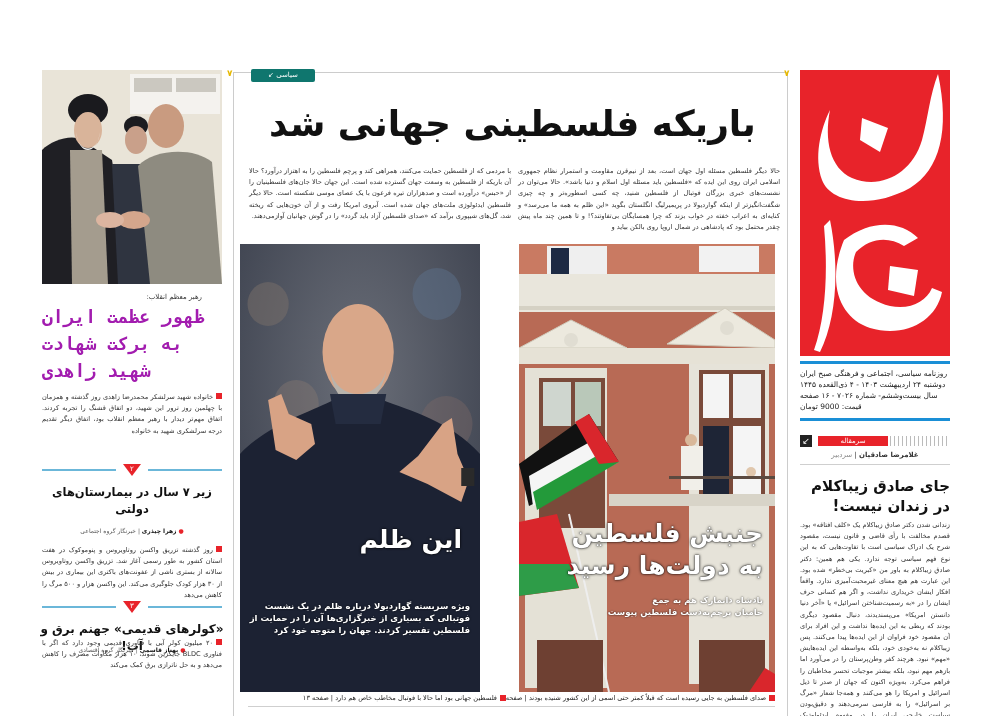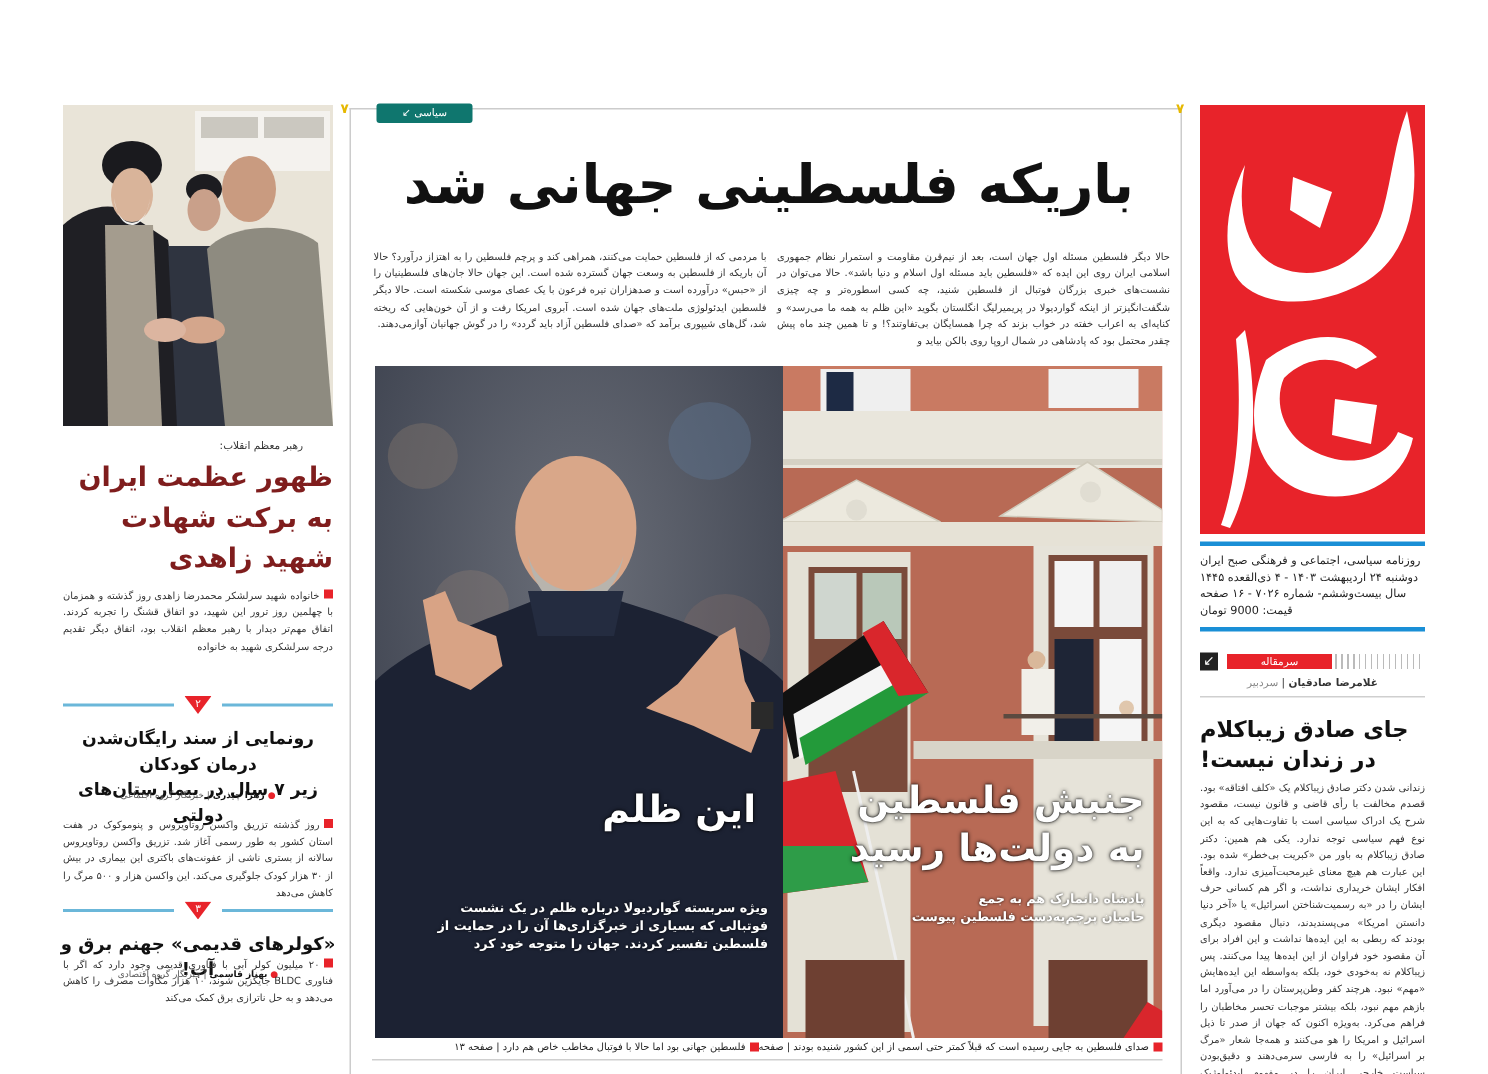--- a/index.html
+++ b/index.html
@@ -15,49 +15,49 @@
   .meta div { white-space: nowrap; }
 
   .sar-row { position: absolute; left: 800px; top: 435px; width: 150px; height: 12px; }
   .sar-icon { position: absolute; left: 0; top: 0; width: 12px; height: 12px; background: #222; color: #fff; font-size: 9px; line-height: 12px; text-align: center; }
   .sar-label { position: absolute; left: 18px; top: 1px; width: 70px; height: 10px; background: #e8232a; color: #fff; font-size: 7px; line-height: 10px; text-align: center; direction: rtl; }
   .sar-hatch { position: absolute; left: 90px; top: 1px; width: 60px; height: 10px; background: repeating-linear-gradient(90deg, #bbb 0 1px, #fff 1px 4px); }
   .author-line { position: absolute; left: 800px; top: 451px; width: 150px; text-align: center; direction: rtl; font-size: 7px; color: #333; }
   .author-line .role { color: #888; }
   .rule-thin { position: absolute; height: 1px; background: #cfcfcf; }
 
-  .edit-title { position: absolute; left: 800px; top: 476px; width: 150px; text-align: left; direction: rtl; font-size: 15px; font-weight: bold; line-height: 20px; color: #111; }
+  .edit-title { position: absolute; left: 800px; top: 476px; width: 150px; text-align: right; direction: rtl; font-size: 15px; font-weight: bold; line-height: 20px; color: #111; }
   .edit-body { position: absolute; left: 800px; top: 520px; width: 150px; direction: rtl; text-align: justify; font-size: 6.6px; line-height: 11.2px; color: #333; height: 196px; overflow: hidden; }
 
   
   .center-frame { position: absolute; left: 233px; top: 72px; width: 555px; height: 644px; border-left: 1px solid #ccc; border-top: 1px solid #ccc; }
   .center-frame-r { position: absolute; left: 787px; top: 72px; width: 1px; height: 644px; background: #ccc; }
   .pg-mark { position: absolute; top: 68px; font-size: 9px; color: #e6b800; font-weight: bold; }
   .tag-siasi { position: absolute; left: 251px; top: 69px; width: 64px; height: 13px; background: #0f766e; color: #fff; font-size: 7px; line-height: 13px; text-align: center; direction: rtl; border-radius: 2px; }
   .headline { position: absolute; left: 240px; top: 98px; width: 545px; text-align: center; direction: rtl; font-size: 36px; font-weight: bold; color: #111; line-height: 52px; letter-spacing: -0.5px; }
   .lead { position: absolute; top: 166px; width: 262px; direction: rtl; text-align: justify; font-size: 6.6px; line-height: 11.2px; color: #333; }
   .lead.right { left: 518px; }
   .lead.left { left: 249px; }
 
   .photo { position: absolute; top: 244px; height: 448px; overflow: hidden; }
   .photo.right { left: 519px; width: 256px; }
-  .photo.left { left: 250px; width: 272px; }
+  .photo.left { left: 240px; width: 240px; }
   .photo svg { position: absolute; left: 0; top: 0; width: 100%; height: 100%; }
 
   .ph-title { position: absolute; direction: rtl; text-align: right; color: #fff; font-weight: bold; font-size: 25px; line-height: 32px; text-shadow: 0 0 3px rgba(0,0,0,0.9), 0 0 1px #000; }
   .ph-sub { position: absolute; direction: rtl; text-align: right; color: #fff; font-weight: bold; font-size: 8.5px; line-height: 12px; text-shadow: 0 0 2px rgba(0,0,0,0.9); }
 
   .cap { position: absolute; top: 694px; direction: rtl; text-align: right; font-size: 6.6px; color: #222; white-space: nowrap; }
   .cap .mk { display: inline-block; width: 6px; height: 6px; background: #e8232a; margin-left: 3px; vertical-align: middle; }
 
   
   .left-photo { position: absolute; left: 42px; top: 70px; width: 180px; height: 214px; overflow: hidden; }
   .left-photo svg { width: 100%; height: 100%; }
   .kicker { position: absolute; left: 42px; top: 293px; width: 160px; text-align: right; direction: rtl; font-size: 7px; color: #333; }
-  .l-head { position: absolute; left: 42px; top: 305px; width: 180px; text-align: right; direction: rtl; font-size: 18px; font-weight: bold; line-height: 27px; color: #7f1d1d; }
+  .l-head { position: absolute; left: 42px; top: 305px; width: 180px; text-align: left; direction: rtl; font-size: 18px; font-weight: bold; line-height: 27px; color: #a21caf; font-family: Liberation Mono, monospace; }
   .bul { position: absolute; left: 42px; width: 180px; direction: rtl; text-align: justify; font-size: 6.6px; line-height: 11.2px; color: #333; }
   .bul .sq { display: inline-block; width: 6px; height: 6px; background: #e8232a; margin-left: 3px; }
   .sep { position: absolute; left: 42px; width: 180px; height: 12px; }
   .sep .line { position: absolute; top: 5px; height: 2px; background: #6bb7d9; width: 74px; }
   .sep .line.a { left: 0; }
   .sep .line.b { right: 0; }
   .sep .num { position: absolute; left: 81px; top: 0; width: 18px; height: 12px; background: #e8232a; color: #fff; font-size: 7px; text-align: center; line-height: 10px; clip-path: polygon(0 0,100% 0,50% 100%); }
   .l-head2 { position: absolute; left: 38px; width: 188px; text-align: center; direction: rtl; font-size: 11.5px; font-weight: bold; line-height: 17px; color: #111; }
   .byline { position: absolute; left: 42px; width: 180px; text-align: center; direction: rtl; font-size: 6px; color: #555; }
   .byline b { color: #111; }
@@ -245,21 +245,20 @@
     <div>شهید زاهدی</div>
   </div>
   <div class="bul" style="top:392px;"><span class="sq"></span><span>خانواده شهید سرلشکر محمدرضا زاهدی روز گذشته و همزمان با چهلمین روز ترور این شهید، دو اتفاق قشنگ را تجربه کردند. اتفاق مهم‌تر دیدار با رهبر معظم انقلاب بود، اتفاق دیگر تقدیم درجه سرلشکری شهید به خانواده</span></div>
 
   <div class="sep" style="top:464px;">
     <div class="line a"></div>
     <div class="num">۲</div>
     <div class="line b"></div>
   </div>
   <div class="l-head2" style="top:484px;">
-    <div>رونمایی از سند رایگان‌شدن درمان کودکان</div>
     <div>زیر ۷ سال در بیمارستان‌های دولتی</div>
   </div>
   <div class="byline" style="top:527px;">
     <span class="dot">●</span>
     <b>زهرا چیذری</b> |
     <span>خبرنگار گروه اجتماعی</span>
   </div>
   <div class="bul" style="top:545px;"><span class="sq"></span><span>روز گذشته تزریق واکسن روتاویروس و پنوموکوک در هفت استان کشور به طور رسمی آغاز شد. تزریق واکسن روتاویروس سالانه از بستری ناشی از عفونت‌های باکتری این بیماری در بیش از ۳۰ هزار کودک جلوگیری می‌کند. این واکسن هزار و ۵۰۰ مرگ را کاهش می‌دهد</span></div>
 
   <div class="sep" style="top:601px;">

